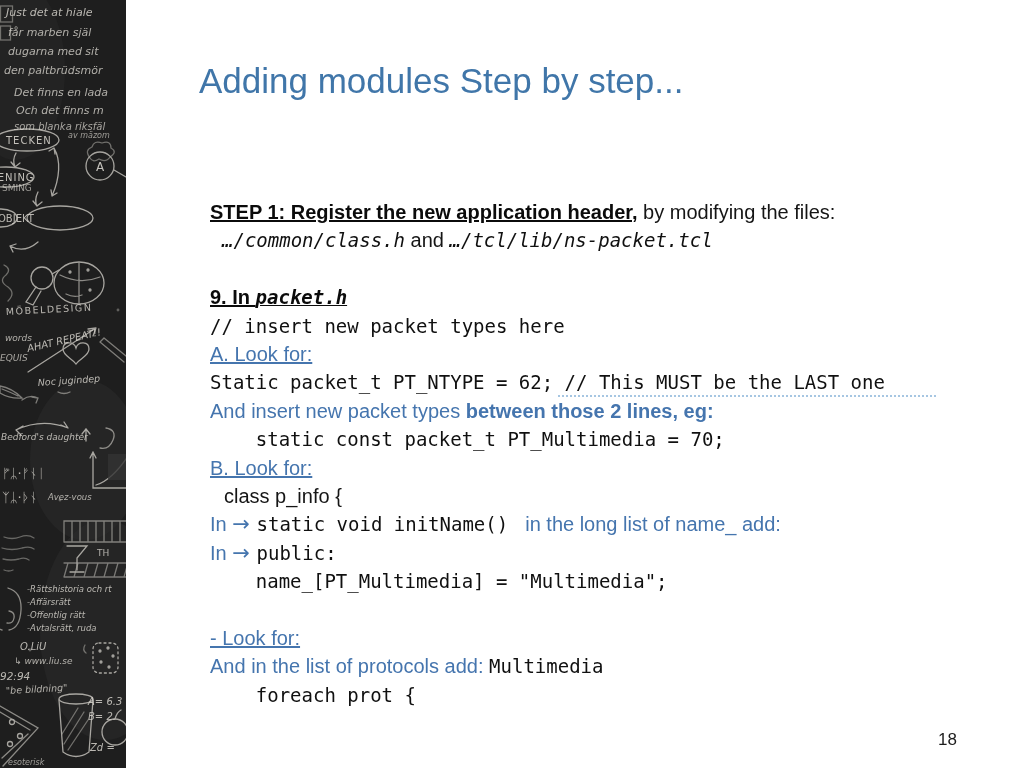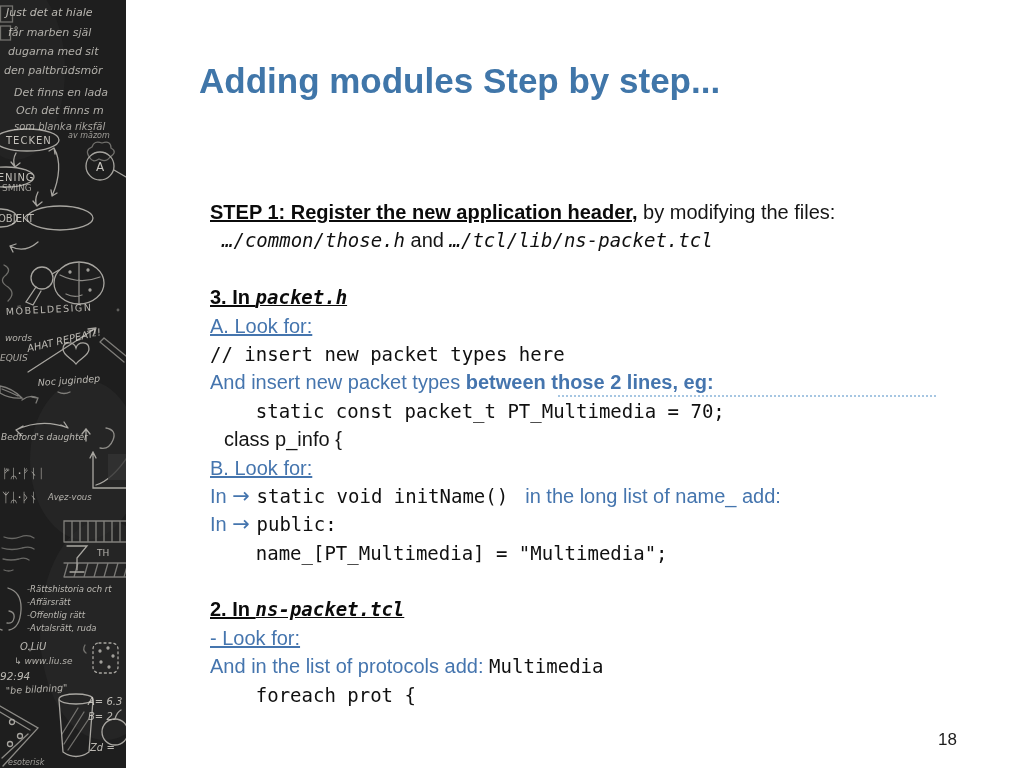--- a/index.html
+++ b/index.html
@@ -6,21 +6,21 @@
   body{
     width:1024px;height:768px;position:relative;overflow:hidden;
     background:#ffffff;font-family:"Liberation Sans",sans-serif;
   }
   .board{
     position:absolute;left:0;top:0;width:126px;height:768px;background:#1e1e1e;
   }
   .board svg{display:block;}
   .slide-title{
     position:absolute;left:199px;top:62px;
-    font-size:35px;line-height:1.1;letter-spacing:0px;font-weight:700;
+    font-size:35px;line-height:1.1;letter-spacing:0px;font-weight:400;
     color:#4076A9;white-space:pre;
   }
   .slide-body{
     position:absolute;left:210px;top:198px;width:810px;
   }
   .line{
     height:28.4px;line-height:28.4px;white-space:pre;
     font-size:20px;color:#151515;
   }
   
@@ -171,34 +171,34 @@
       <text x="8" y="765" font-size="8" opacity="0.7">esoterisk</text>
     </g>
   </svg>
 </div>
 
 <div>
   <div class="slide-title">Adding modules Step by step...</div>
 
   <div class="slide-body">
       <div class="line"><span class="sg-bu">STEP 1: Register the new application header,</span><span class="sg-p"> by modifying the files:</span></div>
-      <div class="line" style="padding-left: 12px;"><span class="sg-mi">…/common/those.h</span><span class="sg-p"> and </span><span class="sg-mi">…/tcl/lib/ns-packet.tcl</span></div>
+      <div class="line" style="padding-left: 12px;"><span class="sg-mi">…/common/class.h</span><span class="sg-p"> and </span><span class="sg-mi">…/tcl/lib/ns-packet.tcl</span></div>
       <div class="line"></div>
-      <div class="line"><span class="sg-bu">3. In </span><span class="sg-mibu">packet.h</span></div>
+      <div class="line"><span class="sg-bu">9. In </span><span class="sg-mibu">packet.h</span></div>
+      <div class="line"><span class="sg-m">// insert new packet types here</span></div>
       <div class="line"><span class="sg-blu">A. Look for:</span></div>
-      <div class="line"><span class="sg-m">// insert new packet types here</span></div>
+      <div class="line"><span class="sg-m">Static packet_t PT_NTYPE = 62; // This MUST be the LAST one</span></div>
       <div class="line"><span class="sg-bl">And insert new packet types </span><span class="sg-blb">between those 2 lines, eg:</span></div>
       <div class="line"><span class="sg-m">    static const packet_t PT_Multimedia = 70;</span></div>
+      <div class="line"><span class="sg-blu">B. Look for:</span></div>
       <div class="line" style="padding-left: 14px;"><span class="sg-p">class p_info {</span></div>
-      <div class="line"><span class="sg-blu">B. Look for:</span></div>
       <div class="line"><span class="sg-bl">In </span><span class="sg-ar">→ </span><span class="sg-m">static void initName() </span><span class="sg-bl"> in the long list of name_ add:</span></div>
       <div class="line"><span class="sg-bl">In </span><span class="sg-ar">→ </span><span class="sg-m">public:</span></div>
       <div class="line"><span class="sg-m">    name_[PT_Multimedia] = "Multimedia";</span></div>
       <div class="line"></div>
-      <div class="line"><span class="sg-bu">2. In </span><span class="sg-mibu">ns-packet.tcl</span></div>
       <div class="line"><span class="sg-blu">- Look for:</span></div>
       <div class="line"><span class="sg-bl">And in the list of protocols add: </span><span class="sg-m">Multimedia</span></div>
       <div class="line"><span class="sg-m">    foreach prot {</span></div>
     </div>
 
   <div class="dotted-rule"></div>
 
   <div class="page-number">18</div>
 </div>
 

